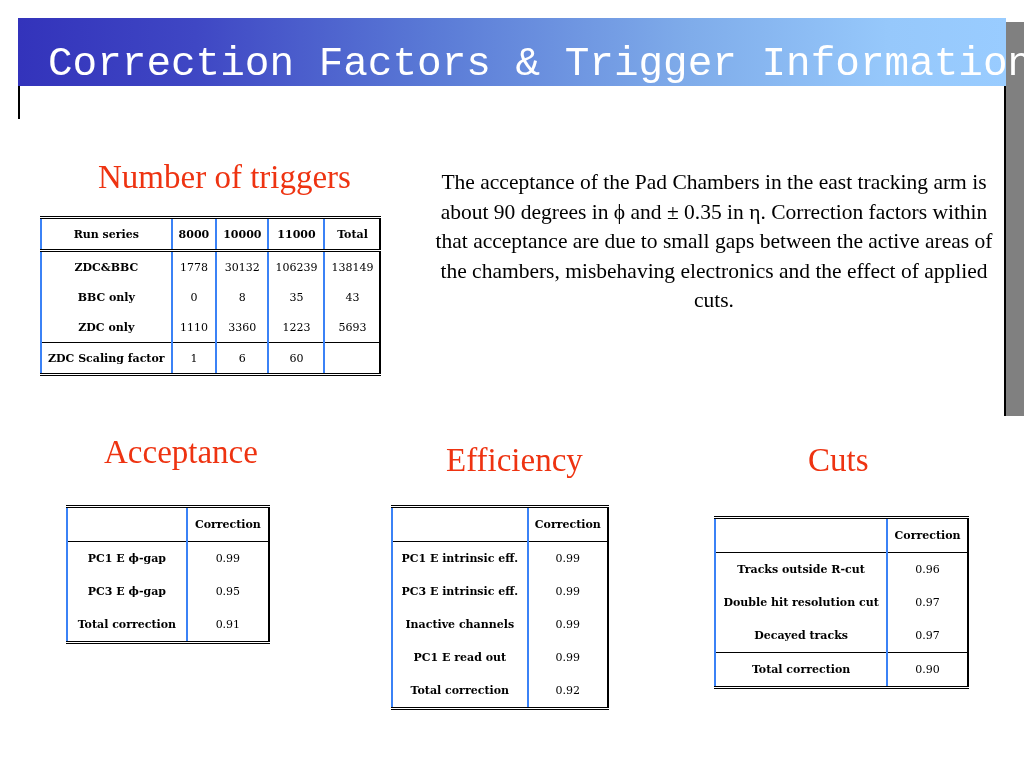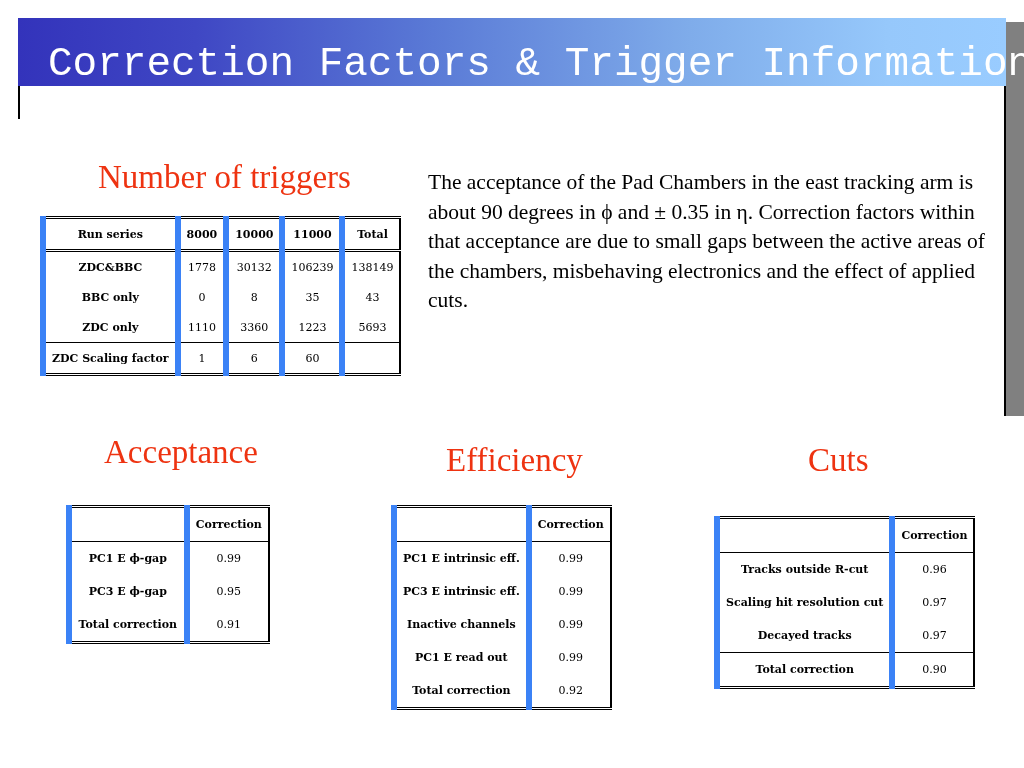--- a/index.html
+++ b/index.html
@@ -78,35 +78,35 @@
   
   .body-paragraph {
     position: absolute;
     left: 428px;
     top: 168px;
     width: 572px;
     color: #000000;
     font-family: "Liberation Serif", serif;
     font-size: 21.5px;
     line-height: 29.5px;
-    text-align: left;
+    text-align: center;
   }
 
   
   .tex-table {
     position: absolute;
     border-collapse: collapse;
     background: #ffffff;
     font-family: "DejaVu Serif", serif;
     color: #000000;
     border-left: 2px solid #000;
     border-right: 2px solid #000;
   }
   .tex-table td {
-    border-left: 6px solid #3b82f6;
+    border-left: 2px solid #3b82f6;
     border-right: 1px solid #000;
     text-align: center;
     vertical-align: middle;
     white-space: nowrap;
     font-size: 11px;
     padding: 3px 6px;
   }
   .tex-table tr.head td {
     font-weight: bold;
     font-size: 11px;
@@ -260,21 +260,21 @@
   <tbody>
     <tr class="head">
       <td class="c0 rule-top-dbl rule-bot-sgl"></td>
       <td class="c1 rule-top-dbl rule-bot-sgl">Correction</td>
     </tr>
     <tr>
       <td class="c0 label-cell">Tracks outside R-cut</td>
       <td class="c1">0.96</td>
     </tr>
     <tr>
-      <td class="c0 label-cell">Scaling hit resolution cut</td>
+      <td class="c0 label-cell">Double hit resolution cut</td>
       <td class="c1">0.97</td>
     </tr>
     <tr>
       <td class="c0 label-cell rule-bot-sgl">Decayed tracks</td>
       <td class="c1 rule-bot-sgl">0.97</td>
     </tr>
     <tr>
       <td class="c0 label-plain rule-bot-dbl">Total correction</td>
       <td class="c1 rule-bot-dbl">0.90</td>
     </tr>

